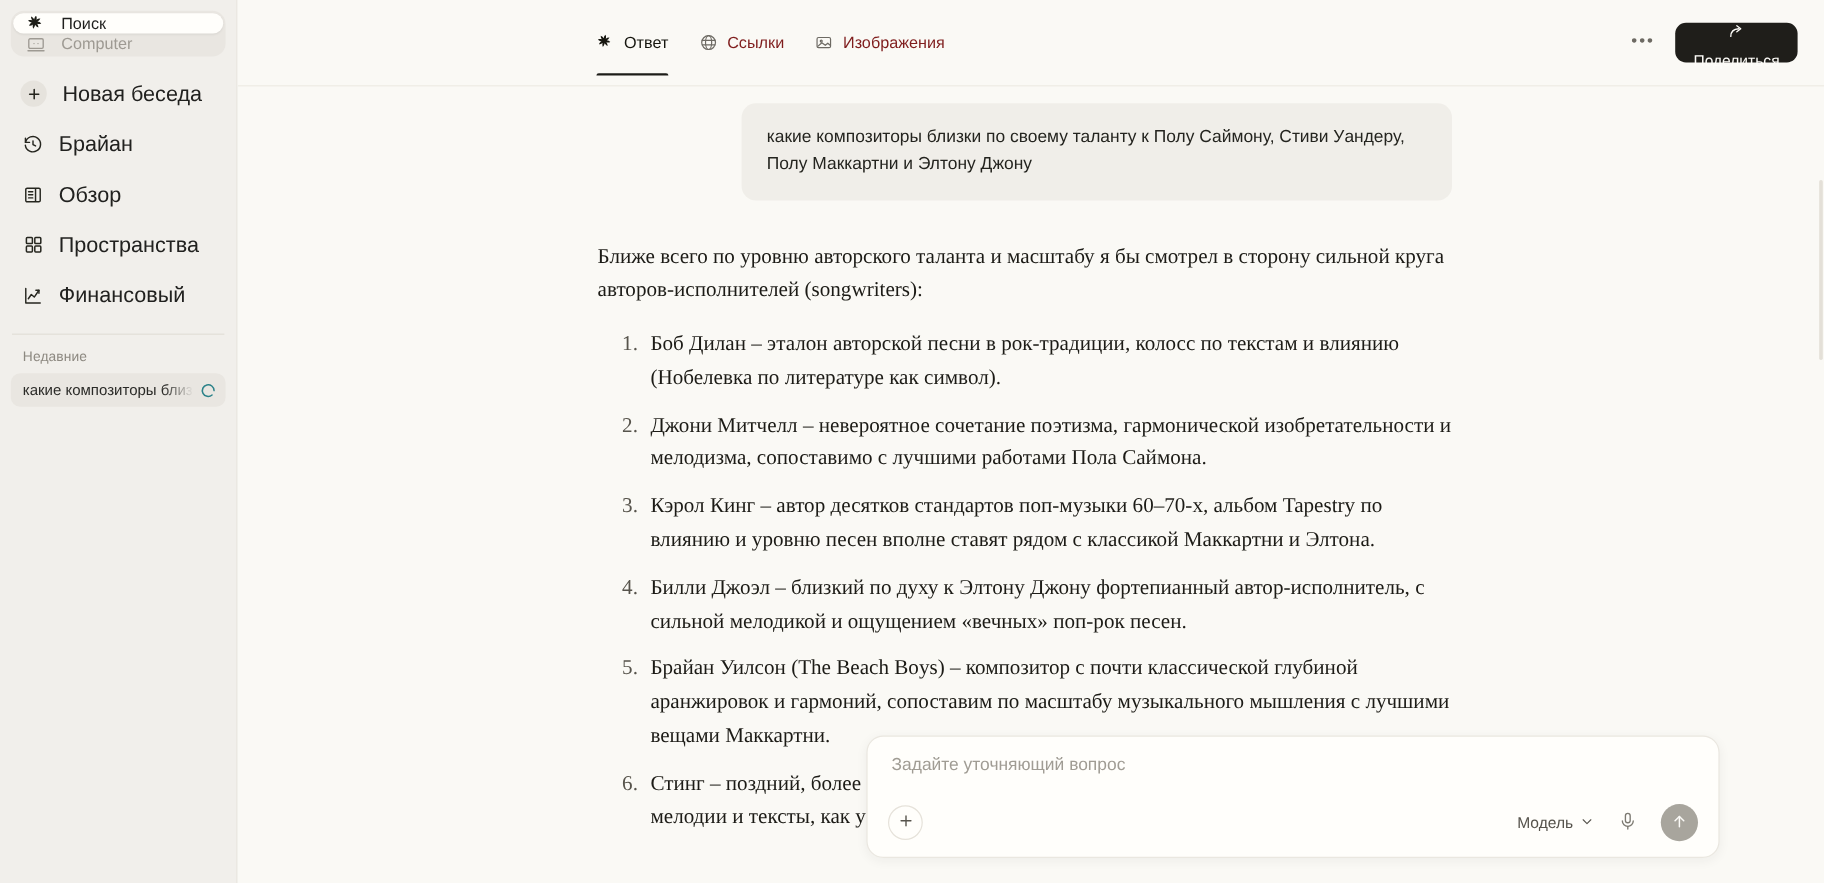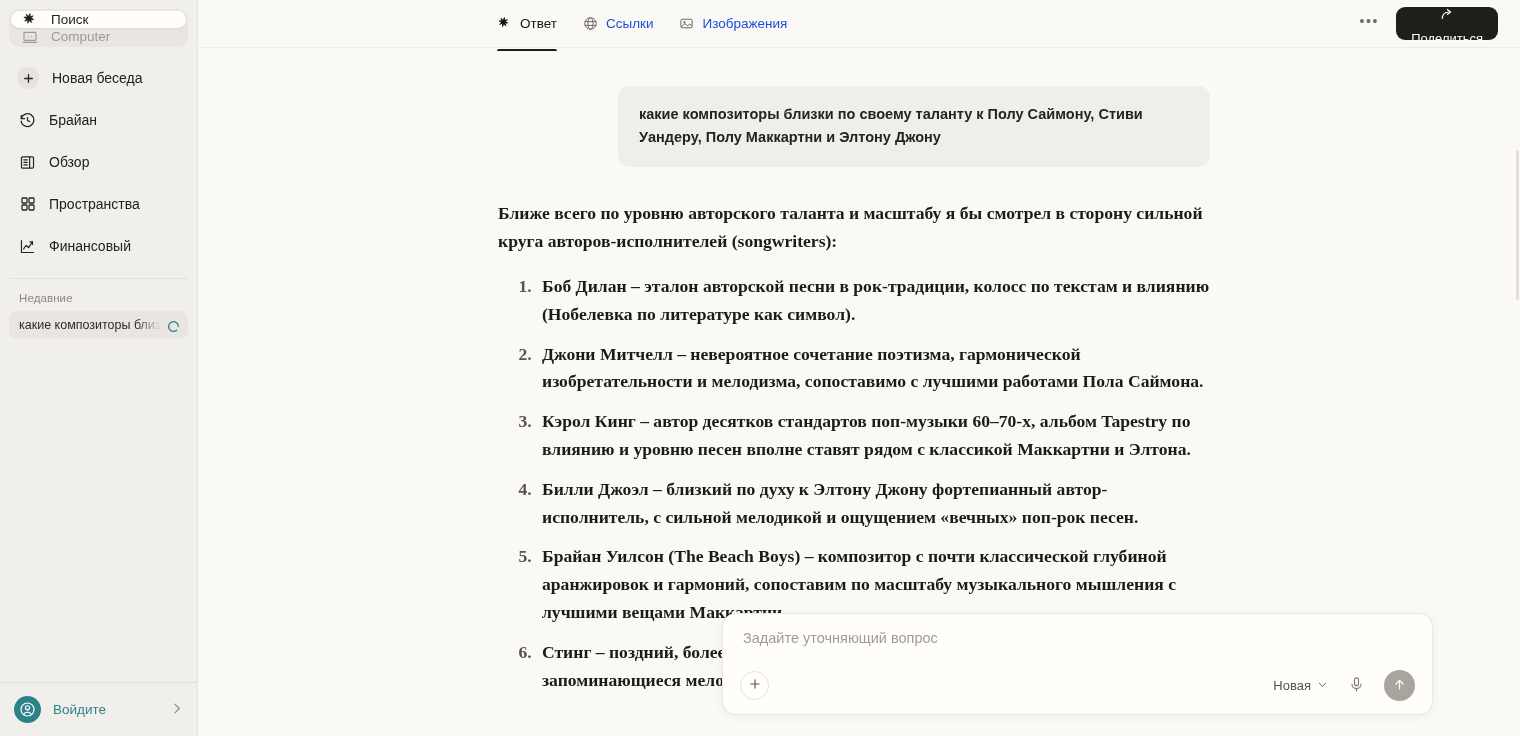--- a/index.html
+++ b/index.html
@@ -53,21 +53,21 @@
 
   .nav { margin-top: 14px; padding: 0 9px; }
   .nav-item {
     display: flex;
     align-items: center;
     gap: 13px;
     height: 34px;
     padding: 0 10px;
     margin-bottom: 8px;
     border-radius: 9px;
-    font-size: 14px;
+    font-size: 18px;
     color: #21211f;
     cursor: pointer;
   }
   .nav-item .ic { width: 17px; height: 17px; display: flex; align-items: center; justify-content: center; flex: 0 0 17px; }
   .nav-item .ic.plus-circle {
     width: 22px; height: 22px; flex: 0 0 22px;
     border-radius: 50%;
     background: #e6e3dd;
     margin-left: -2px;
   }
@@ -123,34 +123,34 @@
   
   .main {
     flex: 1 1 auto;
     height: 736px;
     background: #faf9f5;
     position: relative;
     overflow: hidden;
   }
 
   .topbar {
-    height: 48px;
+    height: 72px;
     display: flex;
     align-items: center;
     padding: 0 22px 0 299px;
     border-bottom: 1px solid #eeebe4;
     position: relative;
     background: #faf9f5;
   }
   .tabs { display: flex; align-items: center; gap: 26px; height: 55px; }
   .tab {
     display: flex; align-items: center; gap: 8px;
     height: 55px;
     font-size: 13.5px;
-    color: #1d4ed8;
+    color: #7f1d1d;
     cursor: pointer;
     position: relative;
   }
   .tab .ic { display: flex; align-items: center; justify-content: center; }
   .tab.active { color: #16160f; }
   .tab.active::after {
     content: "";
     position: absolute;
     left: 0; right: 0; bottom: 0;
     height: 2px;
@@ -186,21 +186,21 @@
     cursor: pointer;
     font-family: "Liberation Sans", sans-serif;
     flex-direction: column;
   }
 
   .scroll-area {
     position: absolute;
     top: 55px; left: 0; right: 0; bottom: 0;
     overflow: hidden;
   }
-  .content { width: 712px; margin: 0 auto 0 300px; padding-top: 31px; font-weight: bold; }
+  .content { width: 712px; margin: 0 auto 0 300px; padding-top: 31px; }
 
   .query-bubble {
     background: #f0eee9;
     border-radius: 12px;
     padding: 17px 21px 18px 21px;
     font-size: 14.5px;
     line-height: 1.6;
     color: #24241f;
     max-width: 592px;
     margin-left: 120px;
@@ -390,35 +390,20 @@
 
     <div class="recent-item">
       <span class="recent-label">какие композиторы близ</span>
       <span class="spinner">
         <svg width="13" height="13" viewBox="0 0 24 24" fill="none" stroke="#2c8289" stroke-width="2.4" stroke-linecap="round">
           <path d="M21 12a9 9 0 1 0-3.1 6.8"></path>
         </svg>
       </span>
     </div>
 
-    <div class="sidebar-footer">
-      <span class="avatar">
-        <svg width="17" height="17" viewBox="0 0 24 24" fill="none" stroke="#ffffff" stroke-width="1.7">
-          <circle cx="12" cy="12" r="9.2"></circle>
-          <circle cx="12" cy="9.6" r="2.9"></circle>
-          <path d="M6.6 19.2a6 6 0 0 1 10.8 0" stroke-linecap="round"></path>
-        </svg>
-      </span>
-      <span class="signin-label">Войдите</span>
-      <span class="chev-right">
-        <svg width="13" height="13" viewBox="0 0 24 24" fill="none" stroke="#8d8981" stroke-width="2" stroke-linecap="round" stroke-linejoin="round">
-          <polyline points="9,4 17,12 9,20"></polyline>
-        </svg>
-      </span>
-    </div>
   </aside>
 
   <section class="main">
 
     <header class="topbar">
       <div class="tabs">
 
         <div class="tab active">
           <span class="ic">
             <svg width="15" height="15" viewBox="0 0 24 24" fill="#16160f">
@@ -494,21 +479,21 @@
           <span>
             <svg width="14" height="14" viewBox="0 0 24 24" stroke="#56534c" stroke-width="2" stroke-linecap="round">
               <line x1="12" y1="5" x2="12" y2="19"></line>
                 <line x1="5" y1="12" x2="19" y2="12"></line>
             </svg>
           </span>
         </button>
 
         <div class="composer-right">
           <div class="model-select">
-            <span>Новая</span>
+            <span>Модель</span>
             <span>
               <svg width="11" height="11" viewBox="0 0 24 24" fill="none" stroke="#56534c" stroke-width="2" stroke-linecap="round" stroke-linejoin="round">
                 <polyline points="5,9 12,16 19,9"></polyline>
               </svg>
             </span>
           </div>
 
           <button class="mic-btn">
             <span>
               <svg width="17" height="17" viewBox="0 0 24 24" fill="none" stroke="#7d7a72" stroke-width="1.6" stroke-linecap="round">

